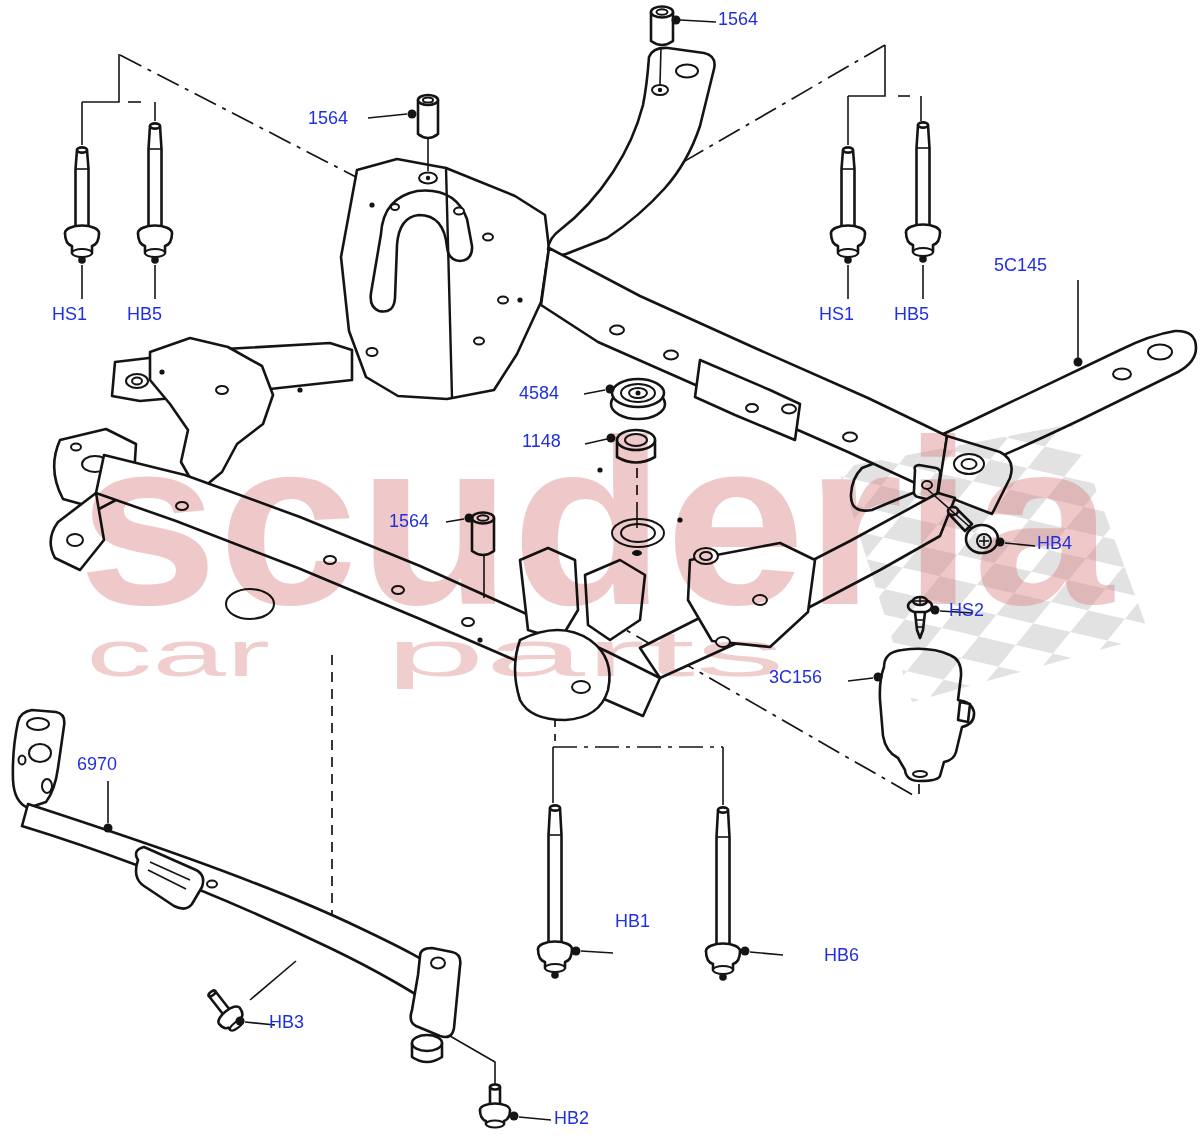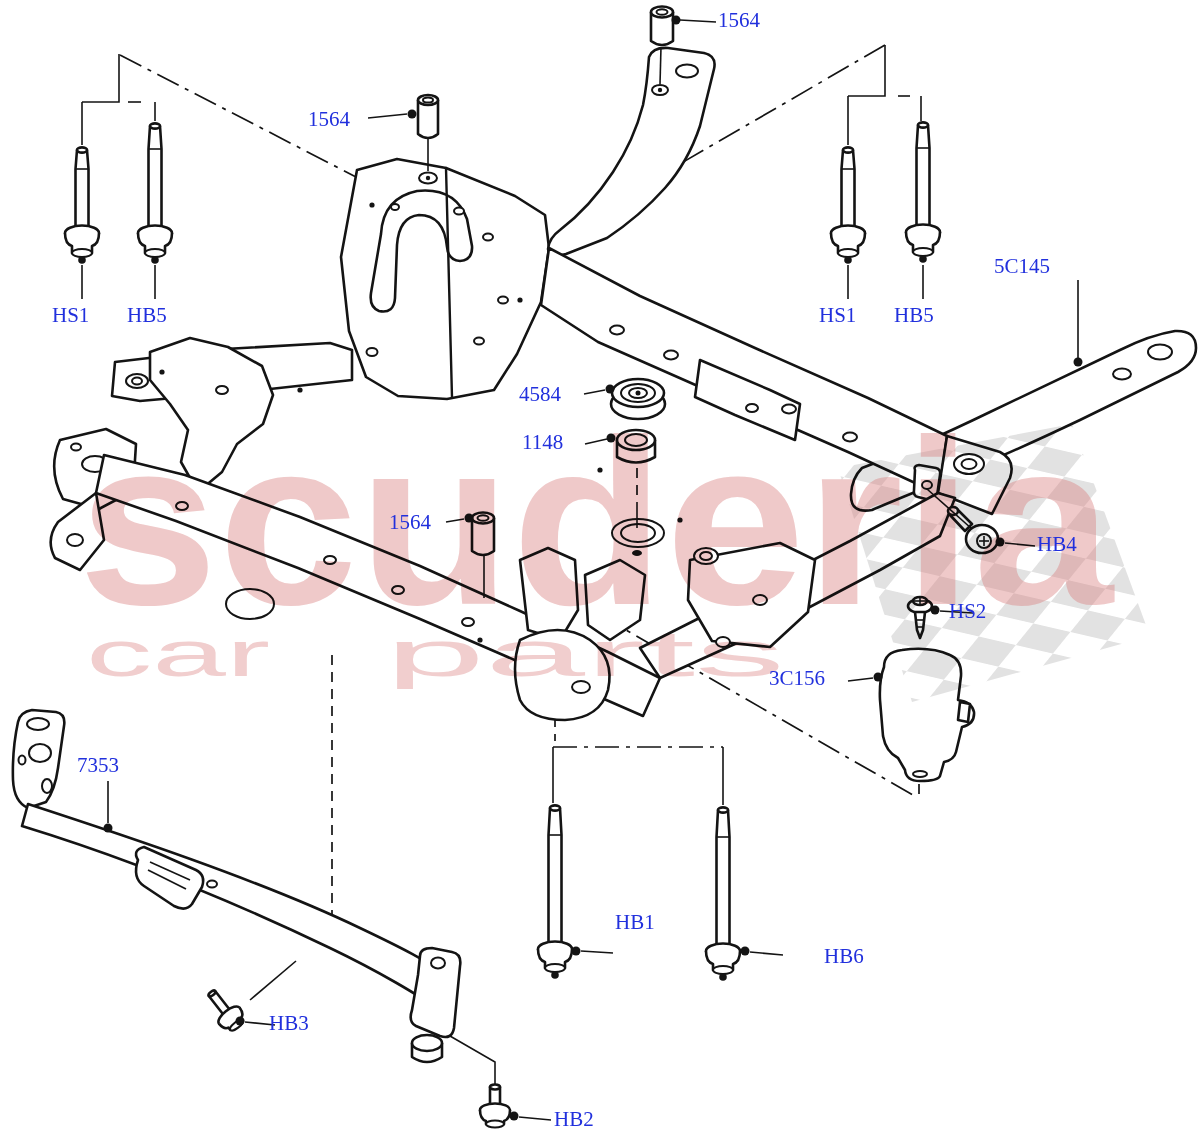--- a/index.html
+++ b/index.html
@@ -14,22 +14,22 @@
   .w{fill:#fff;stroke:var(--line);stroke-width:2.6;stroke-linejoin:round;}
   .s{fill:none;stroke:var(--line);stroke-width:2.4;stroke-linecap:round;stroke-linejoin:round;}
   .h{fill:#fff;stroke:var(--line);stroke-width:2;}
   .t{fill:none;stroke:var(--line);stroke-width:1.6;}
   .d{fill:none;stroke:var(--line);stroke-width:1.7;stroke-dasharray:24 7 4 7;}
   .ds{fill:none;stroke:var(--line);stroke-width:1.7;stroke-dasharray:10 7;}
   .dot{fill:var(--line);stroke:none;}
   .hf{fill:var(--line);stroke:none;}
   #watermark{mix-blend-mode:multiply;pointer-events:none;}
   #watermark text{font-family:"Liberation Sans",sans-serif;fill:var(--watermark);}
-  .callout{position:absolute;color:var(--callout);font-size:21px;line-height:1;
-           white-space:nowrap;font-family:Liberation Serif, serif;}
+  .callout{position:absolute;color:var(--callout);font-size:18px;line-height:1;
+           white-space:nowrap;font-family:Liberation Sans, sans-serif;}
 </style>
 </head>
 <body>
 
 <div id="stage">
 
   <svg id="artwork" width="1200" height="1139" viewBox="0 0 1200 1139">
     <defs>
       <g id="boltA">
         <path class="w" d="M-5,3 L-6.5,22 L-6.5,80 L6.5,80 L6.5,22 L5,3 Z"></path>
@@ -352,18 +352,18 @@
   <span class="callout" style="left:127px;top:305px">HB5</span>
   <span class="callout" style="left:819px;top:305px">HS1</span>
   <span class="callout" style="left:894px;top:305px">HB5</span>
   <span class="callout" style="left:994px;top:256px">5C145</span>
   <span class="callout" style="left:519px;top:384px">4584</span>
   <span class="callout" style="left:522px;top:432px">1148</span>
   <span class="callout" style="left:389px;top:512px">1564</span>
   <span class="callout" style="left:1037px;top:534px">HB4</span>
   <span class="callout" style="left:949px;top:601px">HS2</span>
   <span class="callout" style="left:769px;top:668px">3C156</span>
-  <span class="callout" style="left:77px;top:755px">7353</span>
+  <span class="callout" style="left:77px;top:755px">6970</span>
   <span class="callout" style="left:615px;top:912px">HB1</span>
   <span class="callout" style="left:824px;top:946px">HB6</span>
   <span class="callout" style="left:269px;top:1013px">HB3</span>
   <span class="callout" style="left:554px;top:1109px">HB2</span>
 </div>
 
 </body></html>

